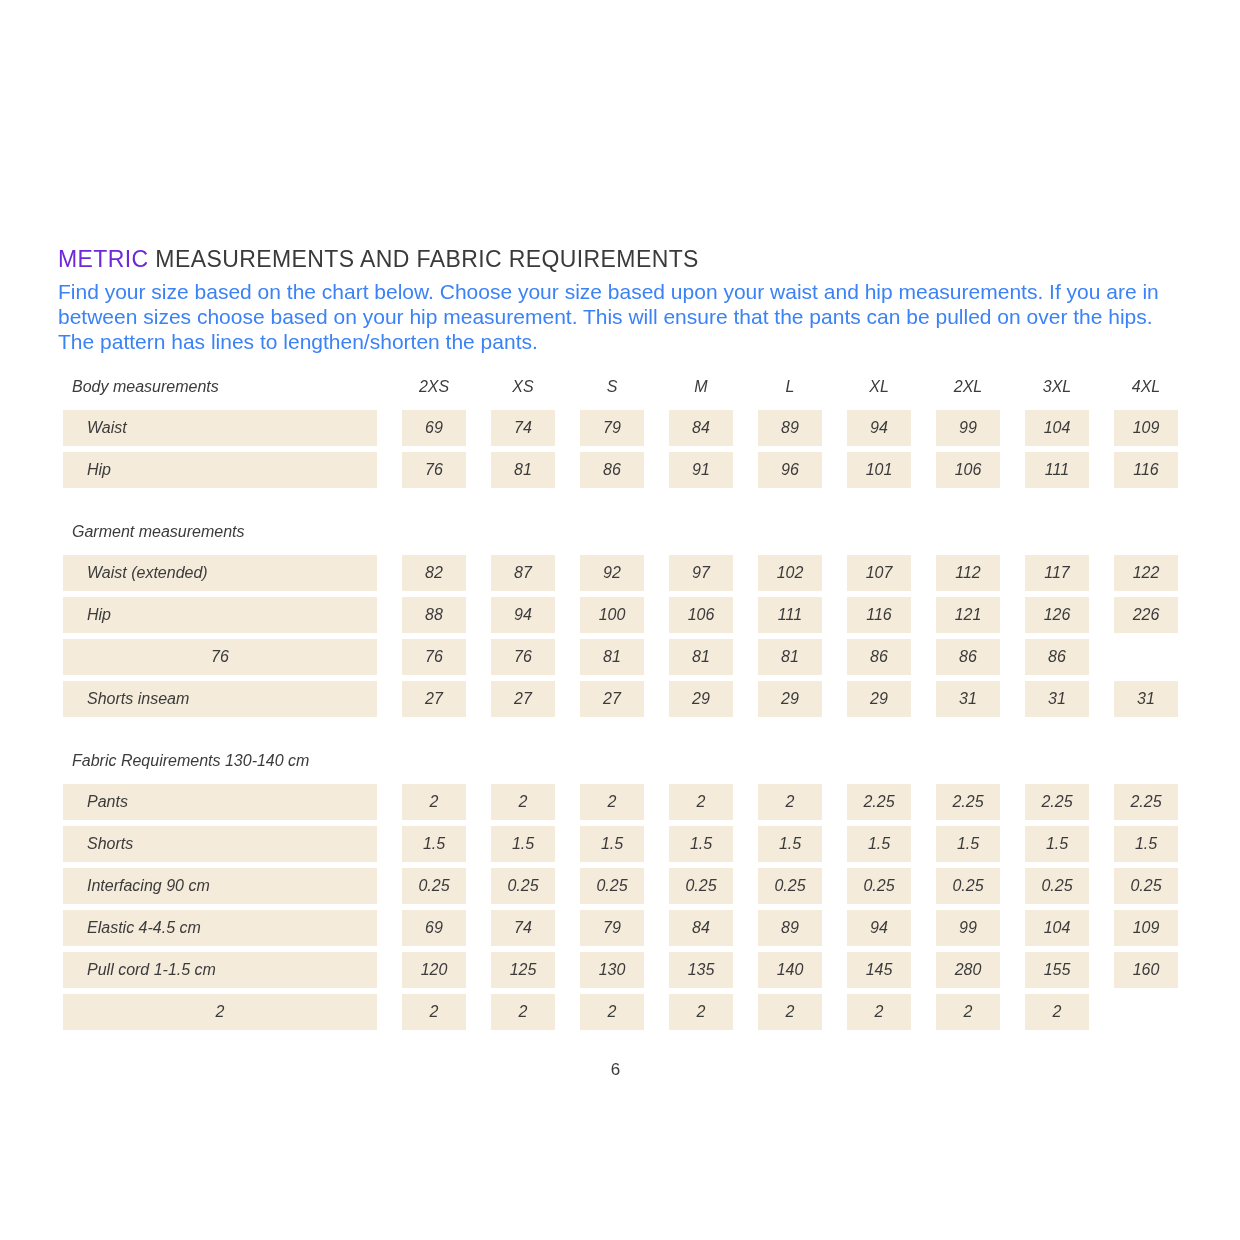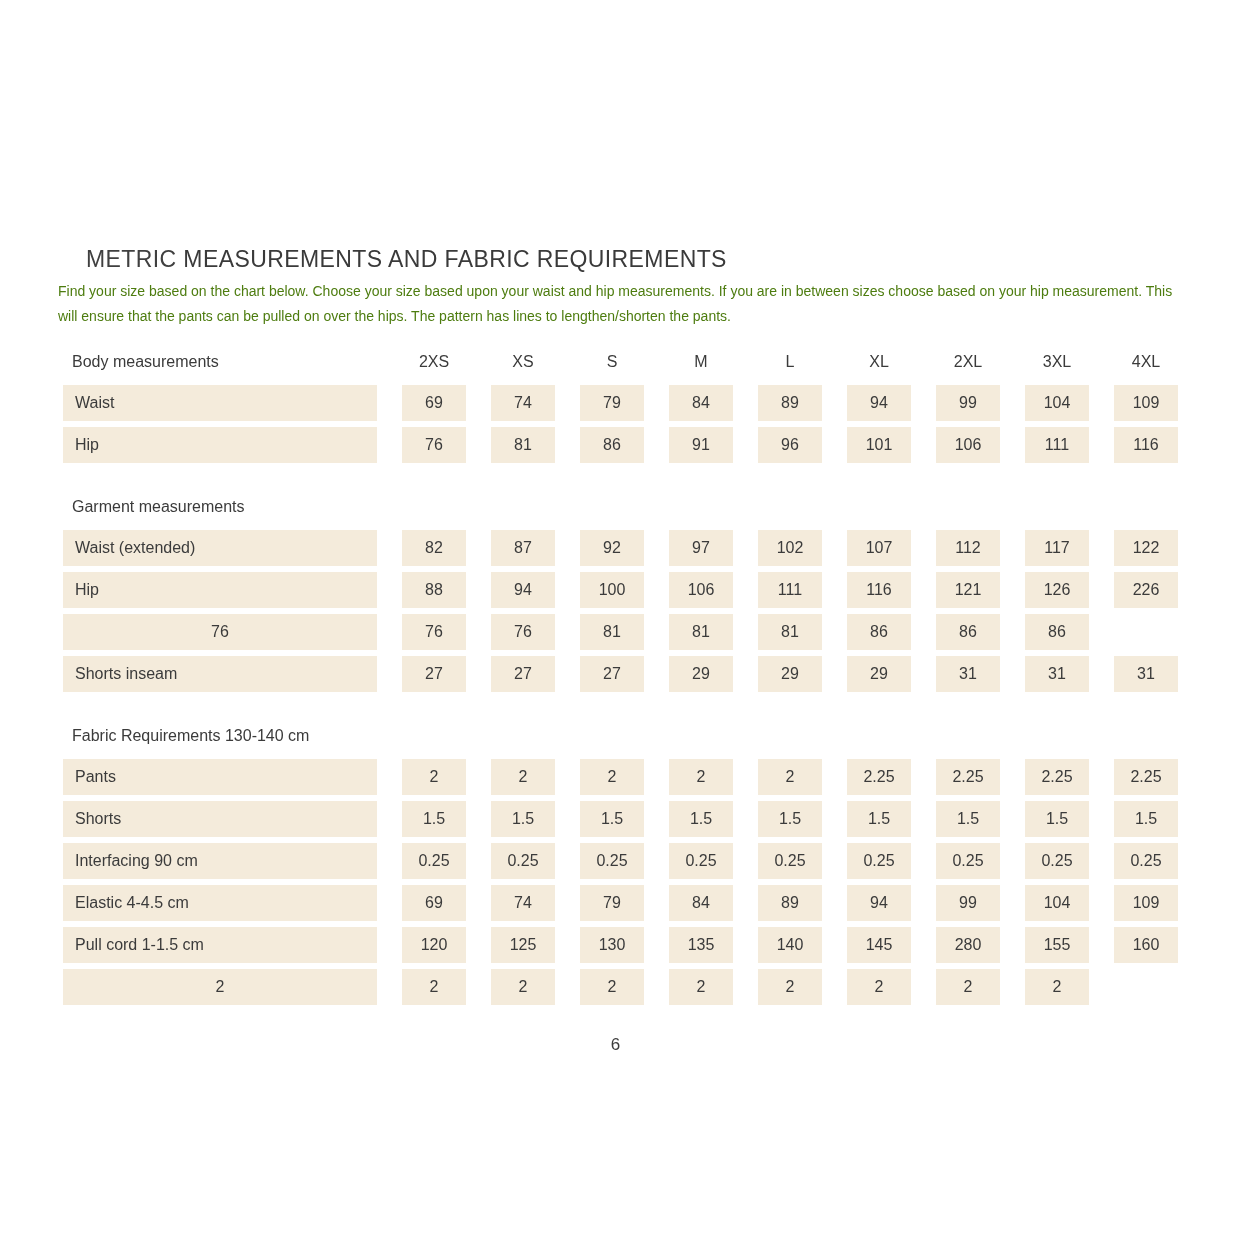--- a/index.html
+++ b/index.html
@@ -24,40 +24,40 @@
   }
   h1.title {
     margin: 0;
     font-size: 23px;
     font-weight: 400;
     letter-spacing: 0.4px;
     color: #3a3a3a;
     white-space: nowrap;
   }
   h1.title .accent {
-    color: #404040;
-    margin-left: 28px;
+    color: #6d28d9;
   }
   p.intro {
     margin: 6px 0 0 0;
-    font-size: 14px;
+    font-size: 21px;
     line-height: 25px;
-    color: #4d7c0f;
+    color: #3b82f6;
     width: 1120px;
   }
   .size-table {
     margin-top: 18px;
     margin-left: 5px;
     width: 1115px;
   }
   .trow {
     display: grid;
     grid-template-columns: 314px repeat(9, 1fr);
     column-gap: 25px;
     margin-bottom: 6px;
+    font-style: italic;
   }
   .section-row {
     margin-top: 29px;
     margin-bottom: 8px;
   }
   .section-row:first-child {
     margin-top: 0;
   }
   .section-title {
     display: flex;
@@ -80,21 +80,21 @@
   .cell {
     height: 36px;
     display: flex;
     align-items: center;
     background: #f4ebdb;
     font-size: 16px;
     color: #3b3b3b;
   }
   .label-cell {
     justify-content: flex-start;
-    padding-left: 12px;
+    padding-left: 24px;
   }
   .label-cell.indent {
   }
   .value-cell {
     justify-content: center;
   }
   .page-number {
     margin-top: 30px;
     width: 1115px;
     text-align: center;

